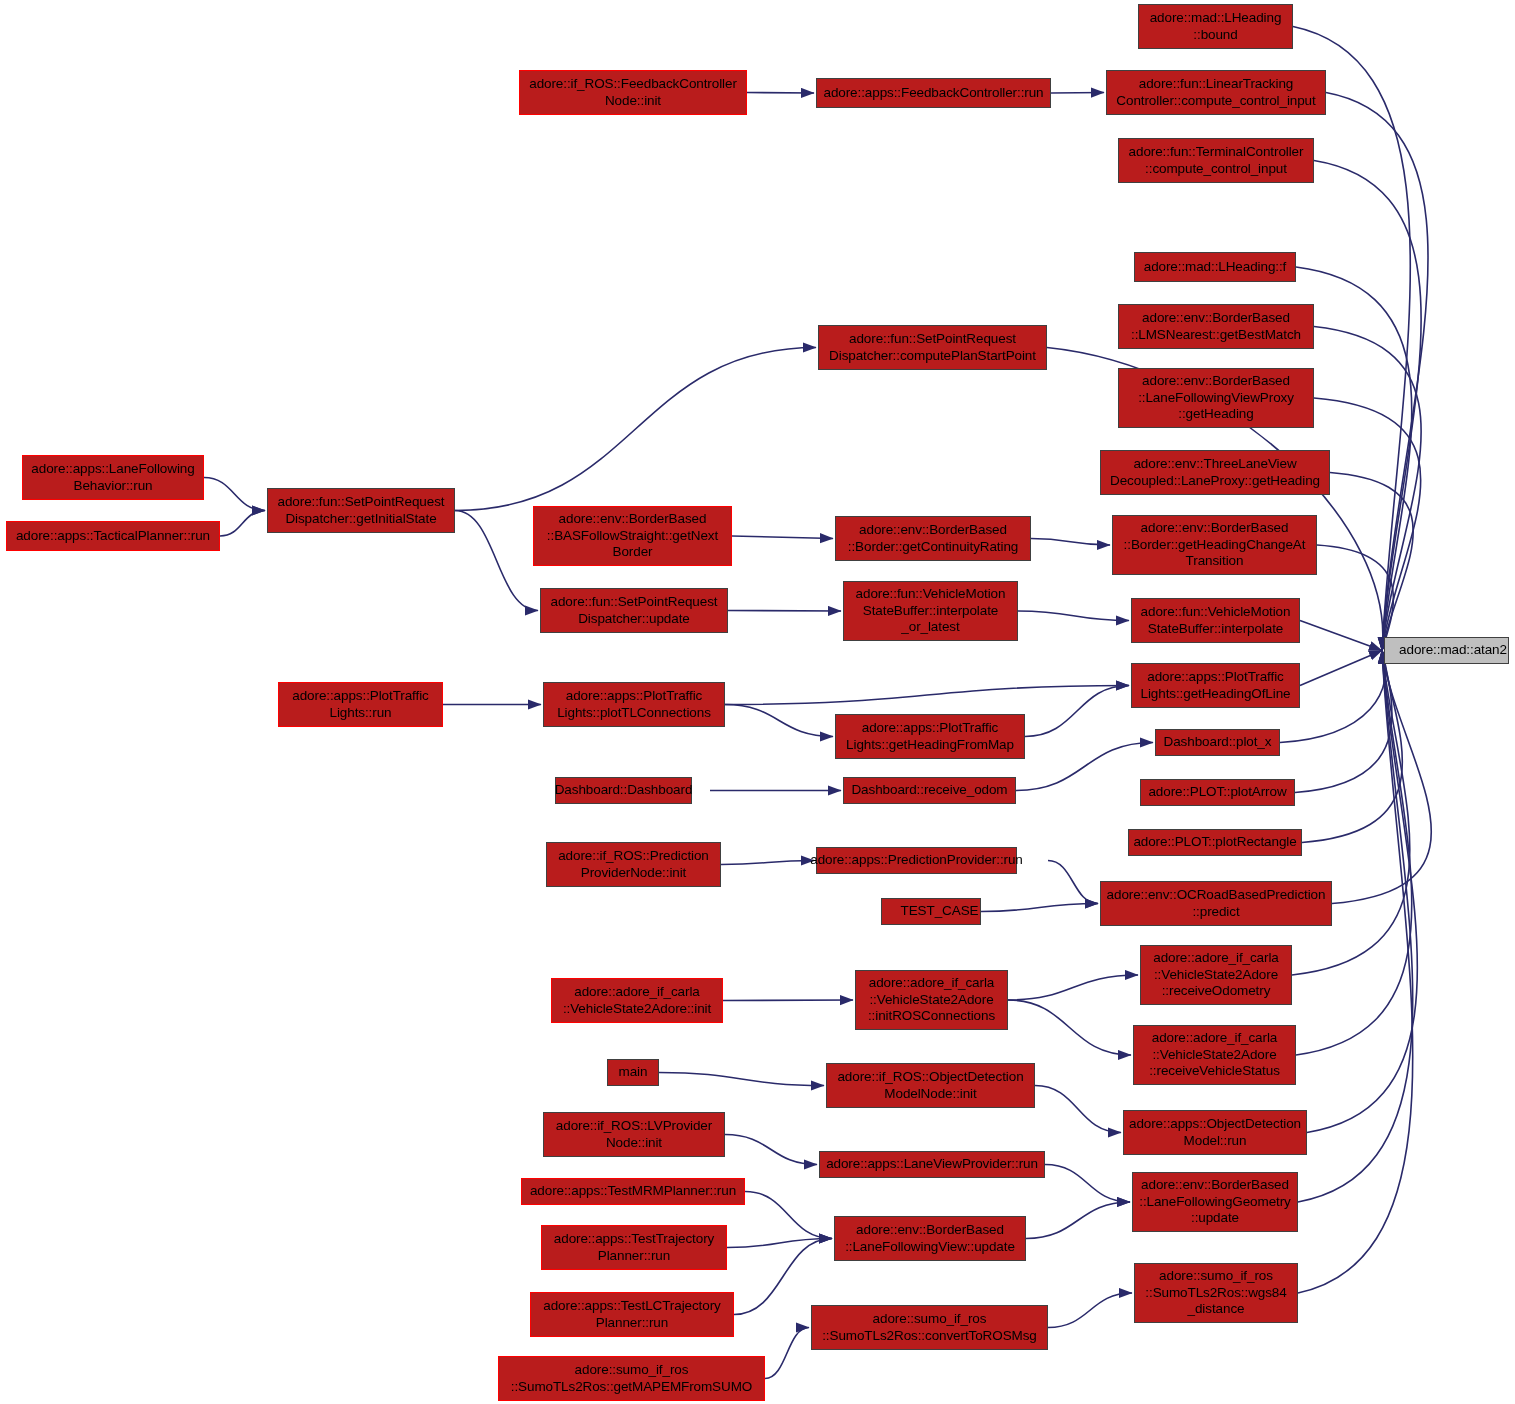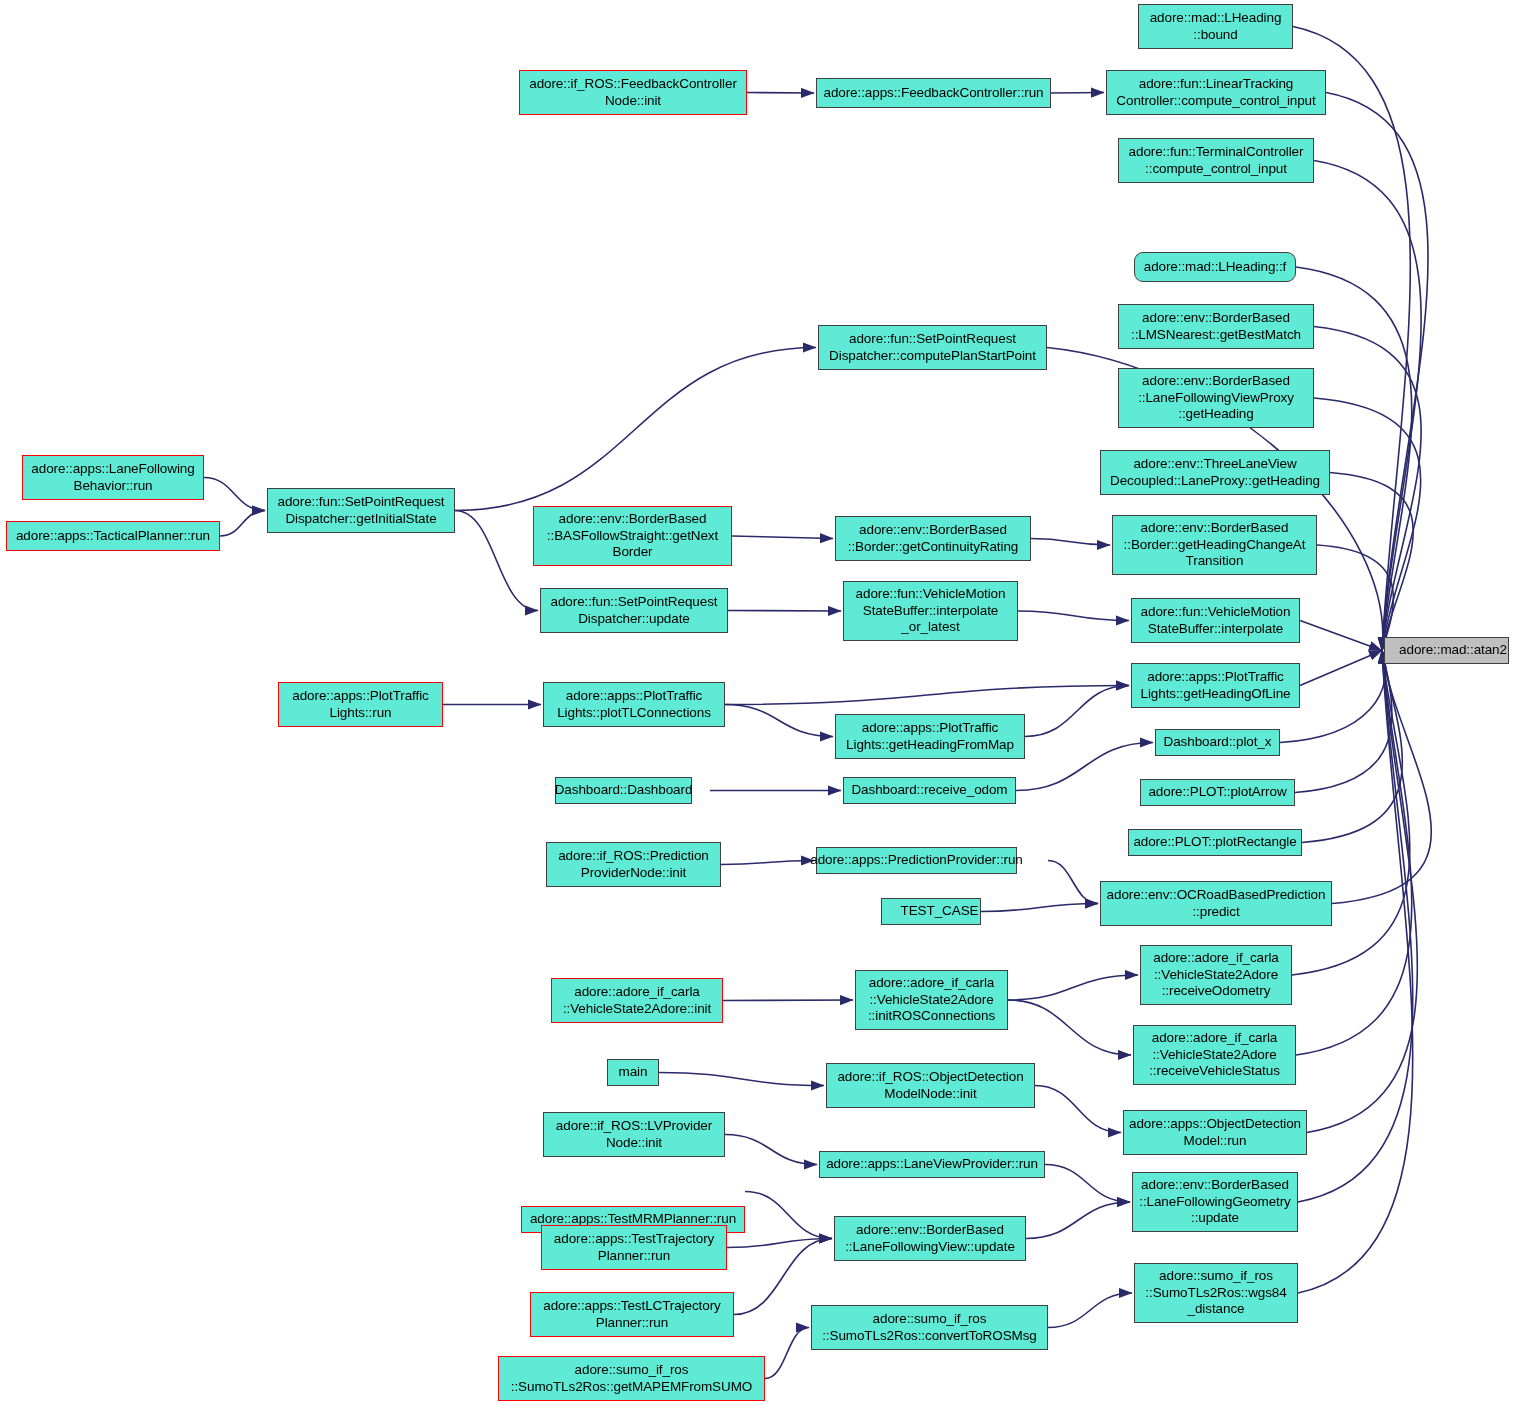--- a/index.html
+++ b/index.html
@@ -23,21 +23,21 @@
     height: 1404px;
     pointer-events: none;
   }
   .node {
     position: absolute;
     box-sizing: border-box;
     display: flex;
     align-items: center;
     justify-content: center;
     text-align: center;
-    background: #5eead4;
+    background: #b91c1c;
     border: 1px solid #404040;
     color: #000000;
     font-size: 13.5px;
     line-height: 1.22;
     letter-spacing: -0.1px;
     padding: 1px 3px;
     white-space: pre-line;
     z-index: 5;
   }
   .node.red {
@@ -120,21 +120,21 @@
 ::bound</div>
       <div class="node red" style="left: 519px; top: 70px; width: 228px; height: 45px;">adore::if_ROS::FeedbackController
 Node::init</div>
       <div class="node" style="left: 816px; top: 78px; width: 235px; height: 30px;">adore::apps::FeedbackController::run</div>
       <div class="node" style="left: 1106px; top: 70px; width: 220px; height: 45px;">adore::fun::LinearTracking
 Controller::compute_control_input</div>
       <div class="node" style="left: 1118px; top: 138px; width: 196px; height: 45px;">adore::fun::TerminalController
 ::compute_control_input</div>
       <div class="node" style="left: 818px; top: 325px; width: 229px; height: 45px;">adore::fun::SetPointRequest
 Dispatcher::computePlanStartPoint</div>
-      <div class="node" style="left: 1134px; top: 252px; width: 162px; height: 30px; border-radius: 9px;">adore::mad::LHeading::f</div>
+      <div class="node" style="left: 1134px; top: 252px; width: 162px; height: 30px;">adore::mad::LHeading::f</div>
       <div class="node" style="left: 1118px; top: 304px; width: 196px; height: 45px;">adore::env::BorderBased
 ::LMSNearest::getBestMatch</div>
       <div class="node" style="left: 1118px; top: 368px; width: 196px; height: 60px;">adore::env::BorderBased
 ::LaneFollowingViewProxy
 ::getHeading</div>
       <div class="node" style="left: 1100px; top: 450px; width: 230px; height: 45px;">adore::env::ThreeLaneView
 Decoupled::LaneProxy::getHeading</div>
       <div class="node red" style="left: 22px; top: 455px; width: 182px; height: 45px;">adore::apps::LaneFollowing
 Behavior::run</div>
       <div class="node" style="left: 267px; top: 488px; width: 188px; height: 45px;">adore::fun::SetPointRequest
@@ -190,21 +190,21 @@
       <div class="node" style="left: 826px; top: 1063px; width: 209px; height: 45px;">adore::if_ROS::ObjectDetection
 ModelNode::init</div>
       <div class="node" style="left: 1123px; top: 1110px; width: 184px; height: 45px;">adore::apps::ObjectDetection
 Model::run</div>
       <div class="node" style="left: 543px; top: 1112px; width: 182px; height: 45px;">adore::if_ROS::LVProvider
 Node::init</div>
       <div class="node" style="left: 819px; top: 1151px; width: 226px; height: 27px;">adore::apps::LaneViewProvider::run</div>
       <div class="node" style="left: 1132px; top: 1172px; width: 166px; height: 60px;">adore::env::BorderBased
 ::LaneFollowingGeometry
 ::update</div>
-      <div class="node red" style="left: 521px; top: 1178px; width: 224px; height: 27px; margin-top: 28px;">adore::apps::TestMRMPlanner::run</div>
+      <div class="node red" style="left: 521px; top: 1178px; width: 224px; height: 27px;">adore::apps::TestMRMPlanner::run</div>
       <div class="node" style="left: 834px; top: 1216px; width: 192px; height: 45px;">adore::env::BorderBased
 ::LaneFollowingView::update</div>
       <div class="node red" style="left: 541px; top: 1225px; width: 186px; height: 45px;">adore::apps::TestTrajectory
 Planner::run</div>
       <div class="node" style="left: 1134px; top: 1263px; width: 164px; height: 60px;">adore::sumo_if_ros
 ::SumoTLs2Ros::wgs84
 _distance</div>
       <div class="node red" style="left: 530px; top: 1292px; width: 204px; height: 45px;">adore::apps::TestLCTrajectory
 Planner::run</div>
       <div class="node" style="left: 811px; top: 1305px; width: 237px; height: 45px;">adore::sumo_if_ros

